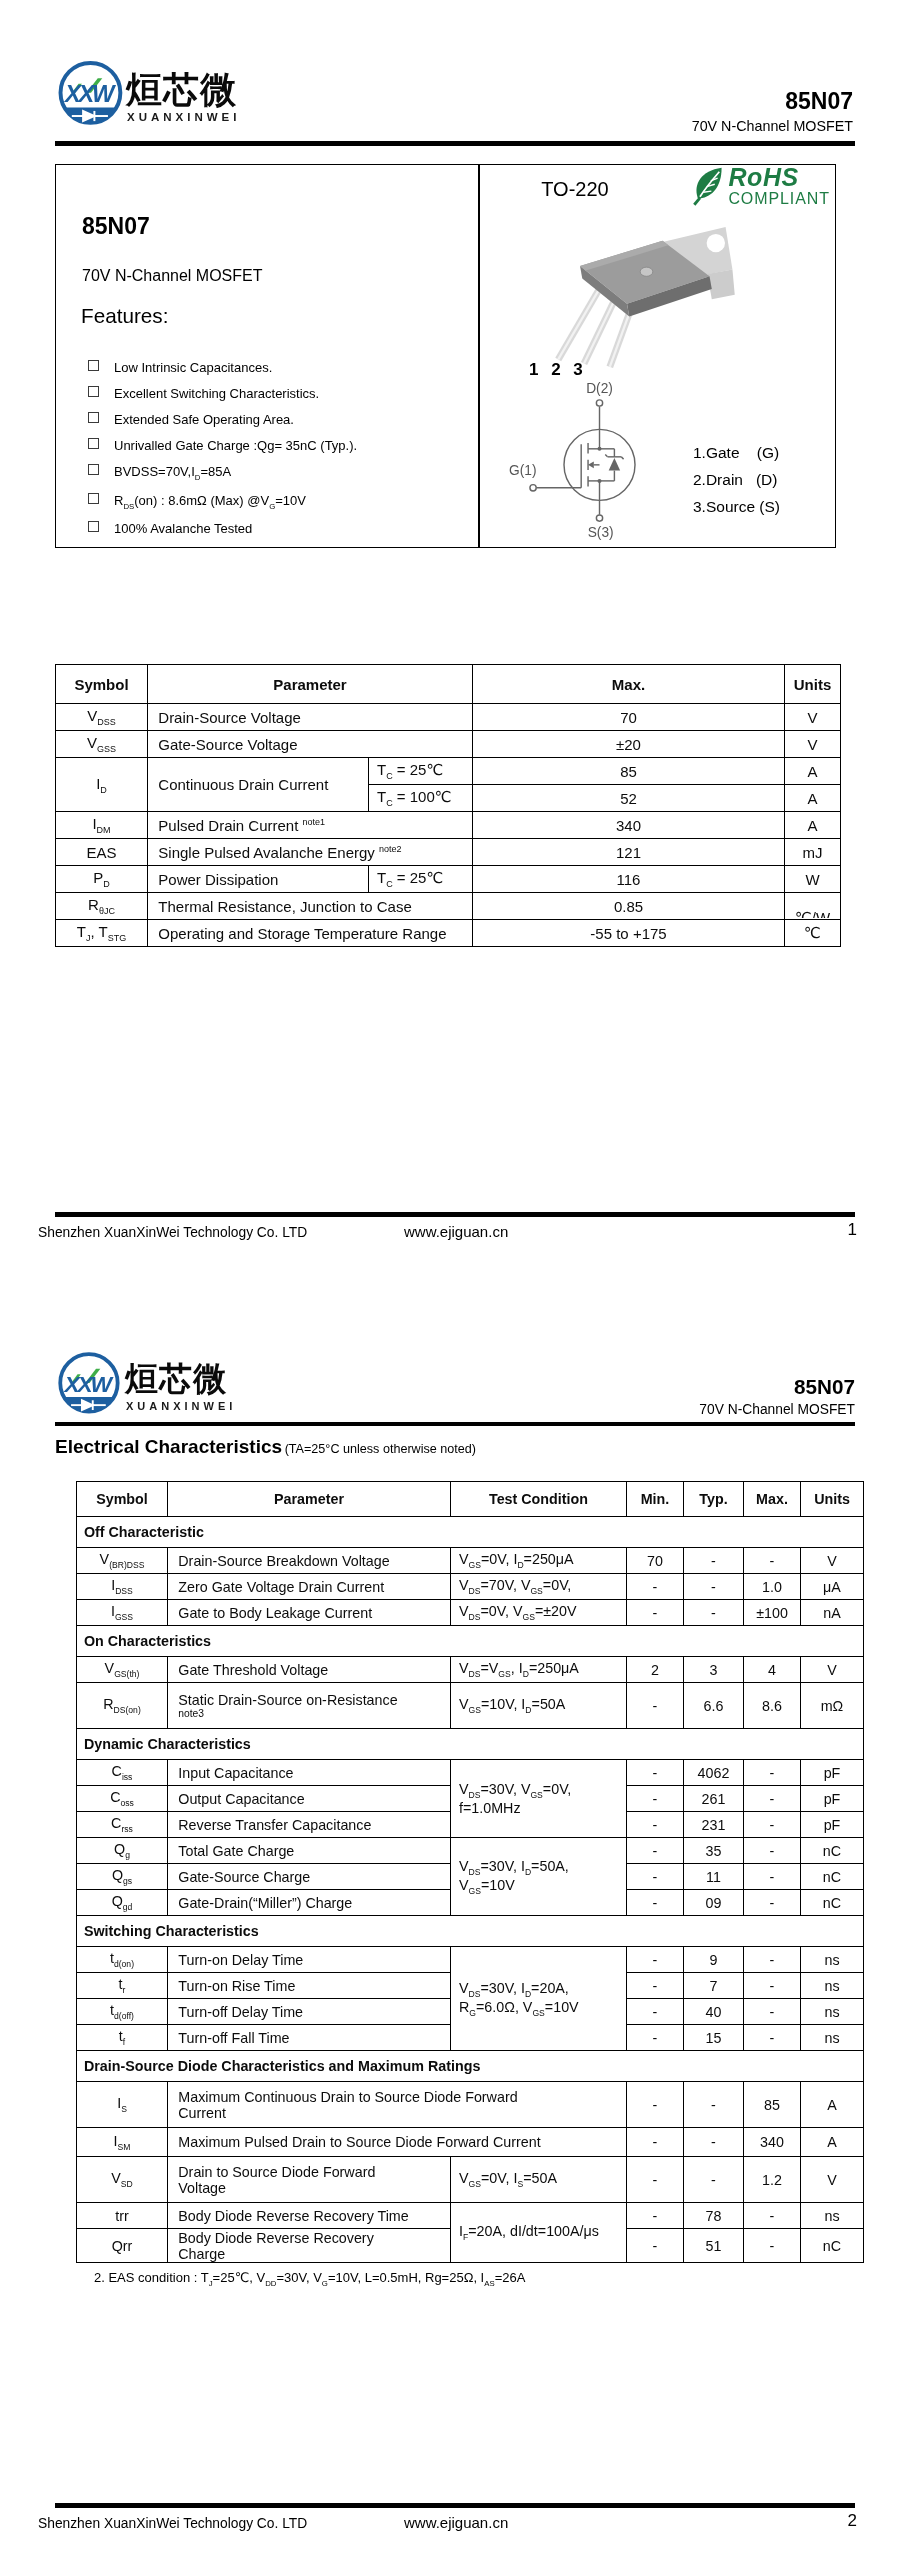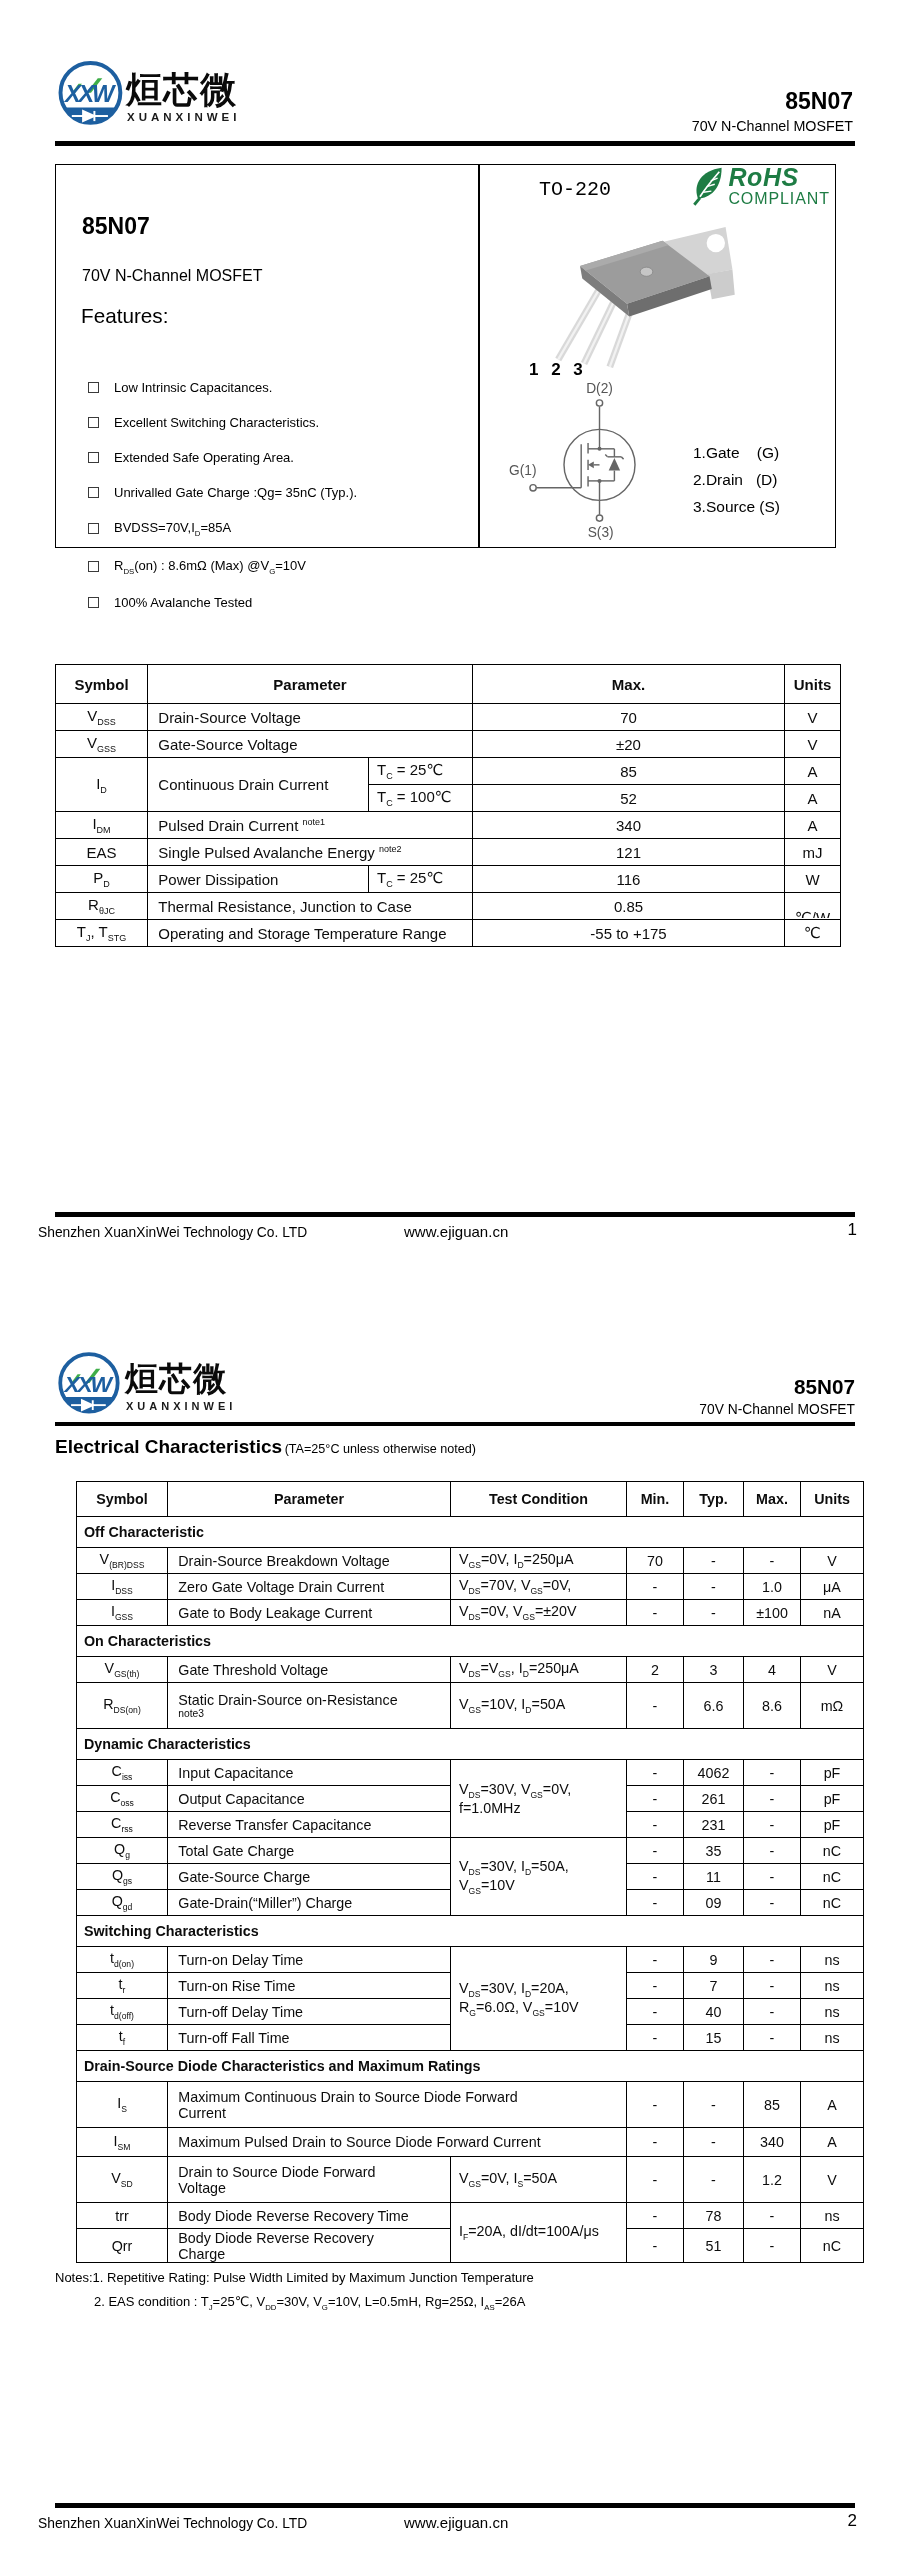--- a/index.html
+++ b/index.html
@@ -19,24 +19,24 @@
   .pn-part  { font-weight:bold; line-height:1.1; }
   .pn-sub   { line-height:1.2; }
   .rule { background:#000; }
 
   
   .intro-box { border:1.7px solid #000; background:#fff; }
   .vdivider { position:absolute; top:0; bottom:0; width:1.7px; background:#000; }
   .box-part { font-size:23px; font-weight:bold; }
   .box-sub  { font-size:16px; }
   .features-title { font-size:20.7px; }
-  .feat { display:flex; align-items:center; margin-bottom:11px;margin-top:20px; }
+  .feat { display:flex; align-items:flex-start; margin-bottom:11px; }
   .cbx { width:11px; height:11px; border:1.4px solid #3a3a3a; margin-right:15px; flex:0 0 auto; }
   .feat span:last-child { font-size:13px; white-space:nowrap; }
-  .pkg-name { font-size:20px; text-align:center;font-family:Liberation Mono, monospace; }
+  .pkg-name { font-size:20px; text-align:center; }
   .rohs { color:#1e7c44; display:flex; align-items:flex-start; }
   .rohs-txt { margin-left:3.4px; }
   .rohs-line1 { font-size:25px; font-weight:800; font-style:italic; line-height:0.95; letter-spacing:0.6px; }
   .rohs-line2 { font-size:16px; font-weight:400; letter-spacing:0.9px; }
   .pins-label { font-size:17px; font-weight:bold; word-spacing:8px; }
   .legend div { font-size:15.5px; height:27px; white-space:pre; }
 
   
   .sect-title .big { font-weight:bold; }
   .sect-title .small { font-weight:normal; }
@@ -548,21 +548,20 @@
           </td>
       <td>-</td>
           <td>51</td>
           <td>-</td>
           <td>nC</td>
     </tr>
   </tbody>
     </table>
 
   <div class="abs notes" style="left:55px;top:975px">
-    <div>Notes:1. Repetitive Rating: Pulse Width Limited by Maximum Junction Temperature</div>
     <div class="ind">2. EAS condition : T<sub>J</sub>=25℃, V<sub>DD</sub>=30V, V<sub>G</sub>=10V, L=0.5mH, Rg=25Ω, I<sub>AS</sub>=26A</div>
   </div>
 
   <div class="abs rule" style="left:55px;top:1212px;width:800px;height:4.6px"></div>
   <div class="abs ft-company" style="left:38px;top:1225px">Shenzhen XuanXinWei Technology Co. LTD</div>
   <div class="abs ft-site" style="left:404px;top:1223px">www.ejiguan.cn</div>
   <div class="abs ft-page" style="right:53px;top:1220px">2</div>
 </div>
 
 

